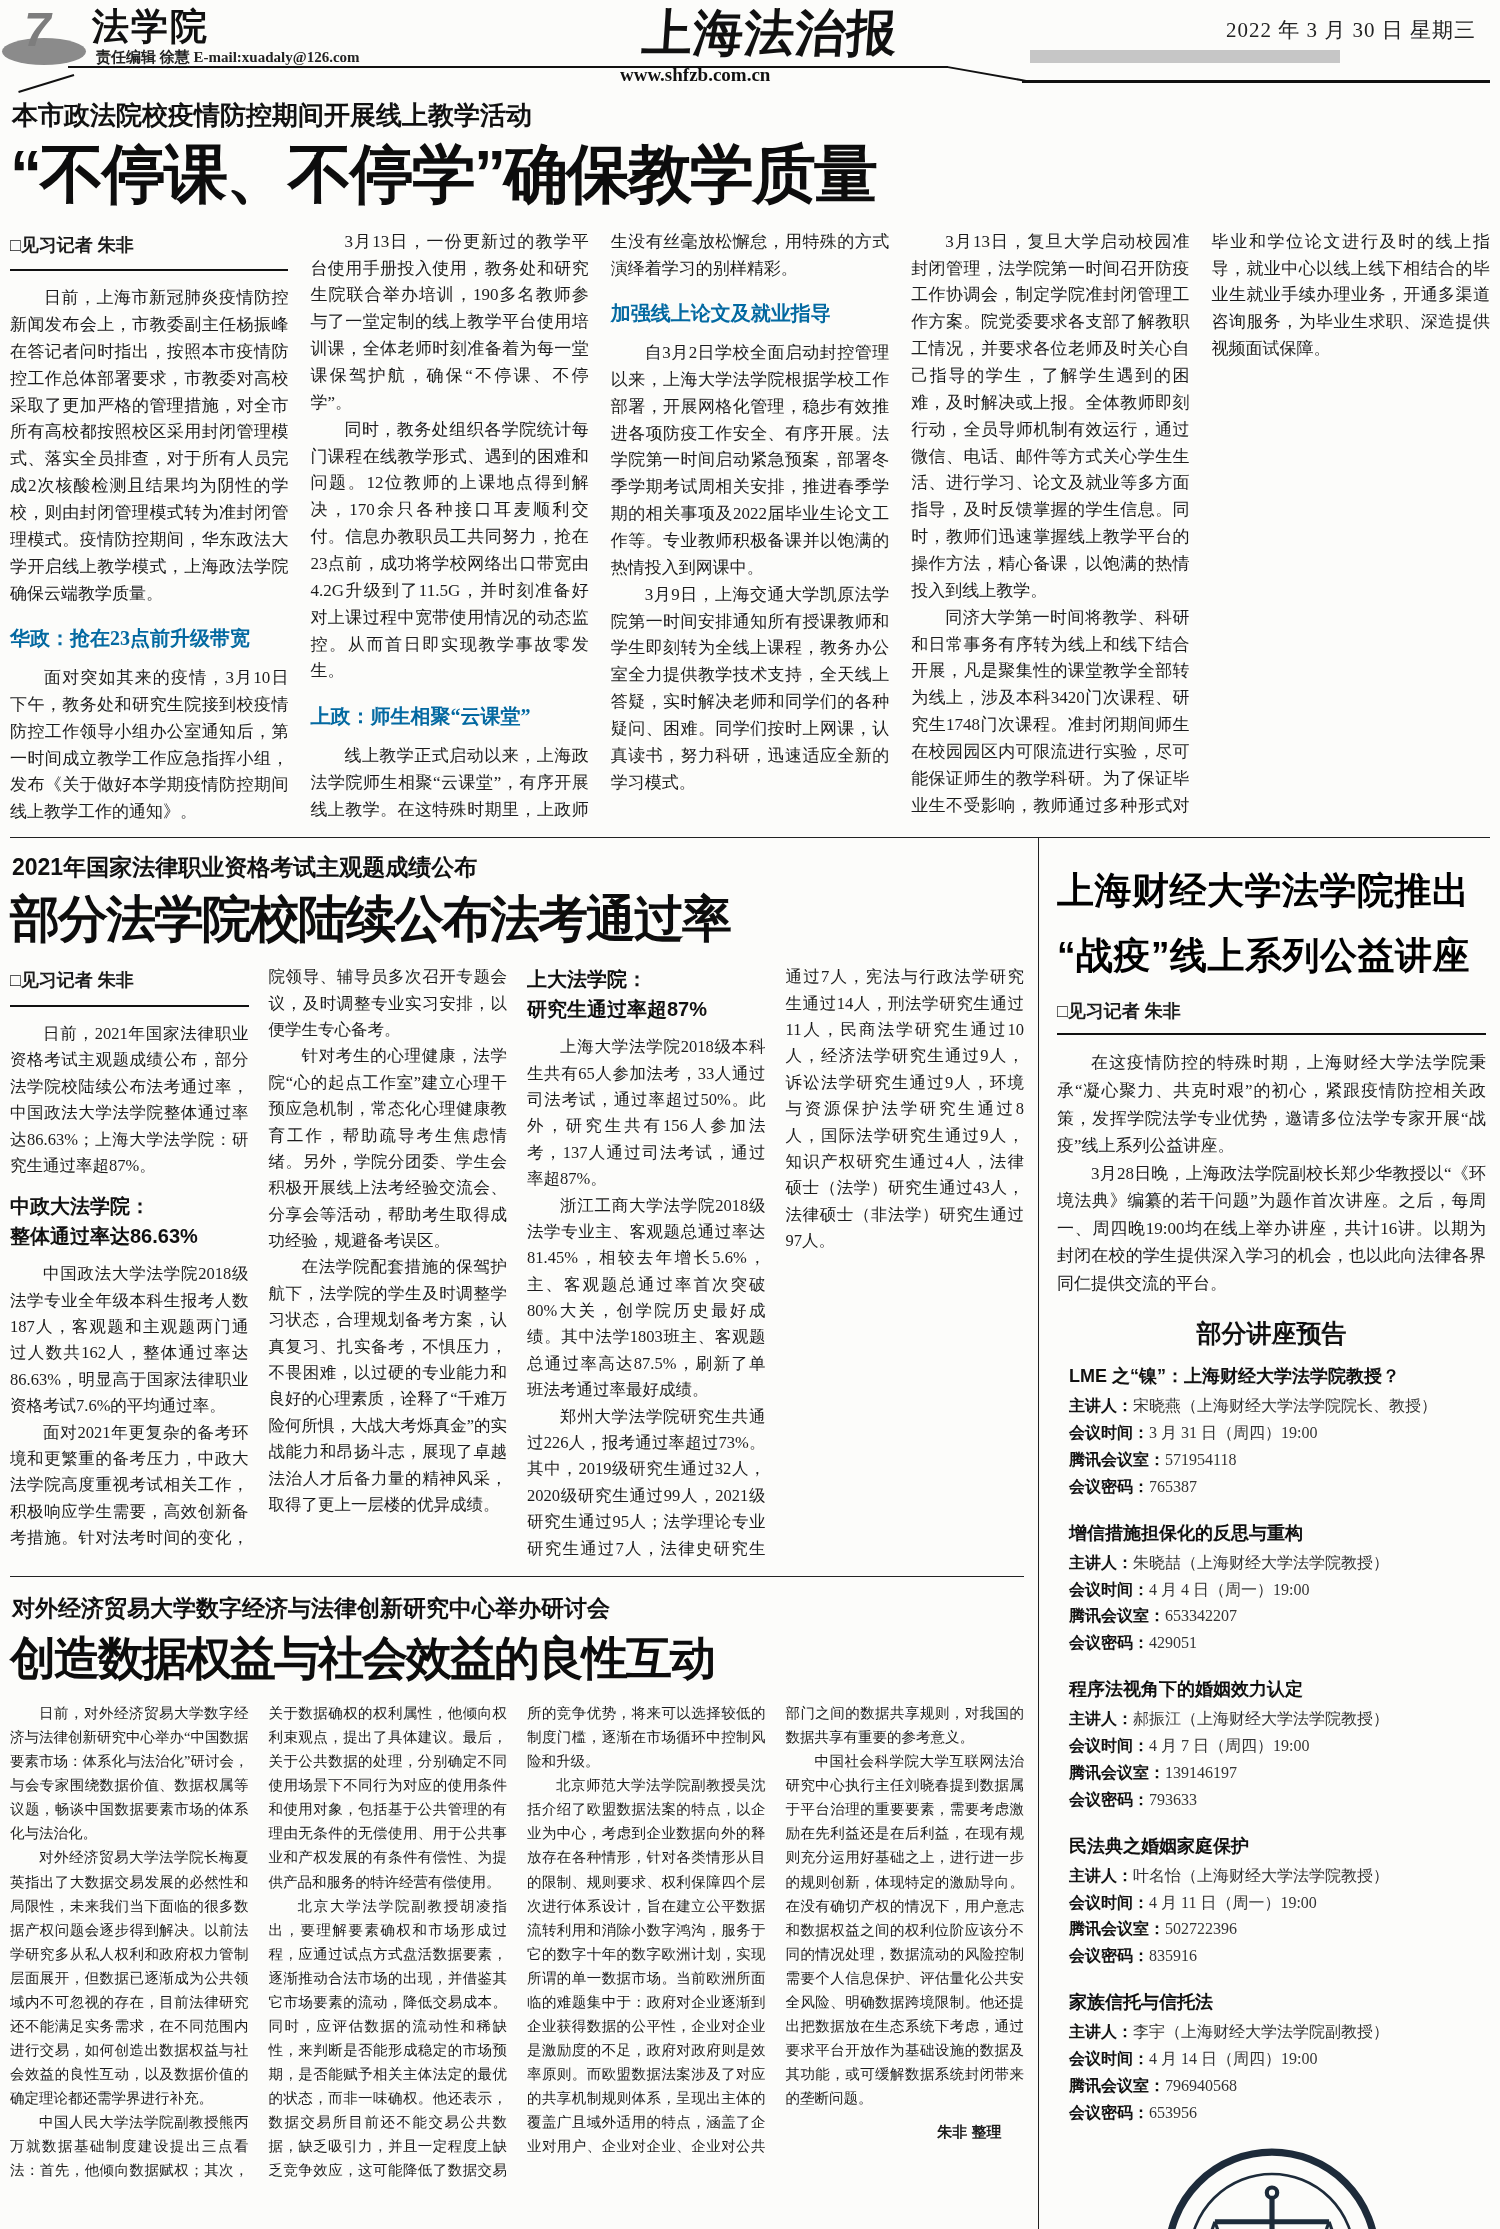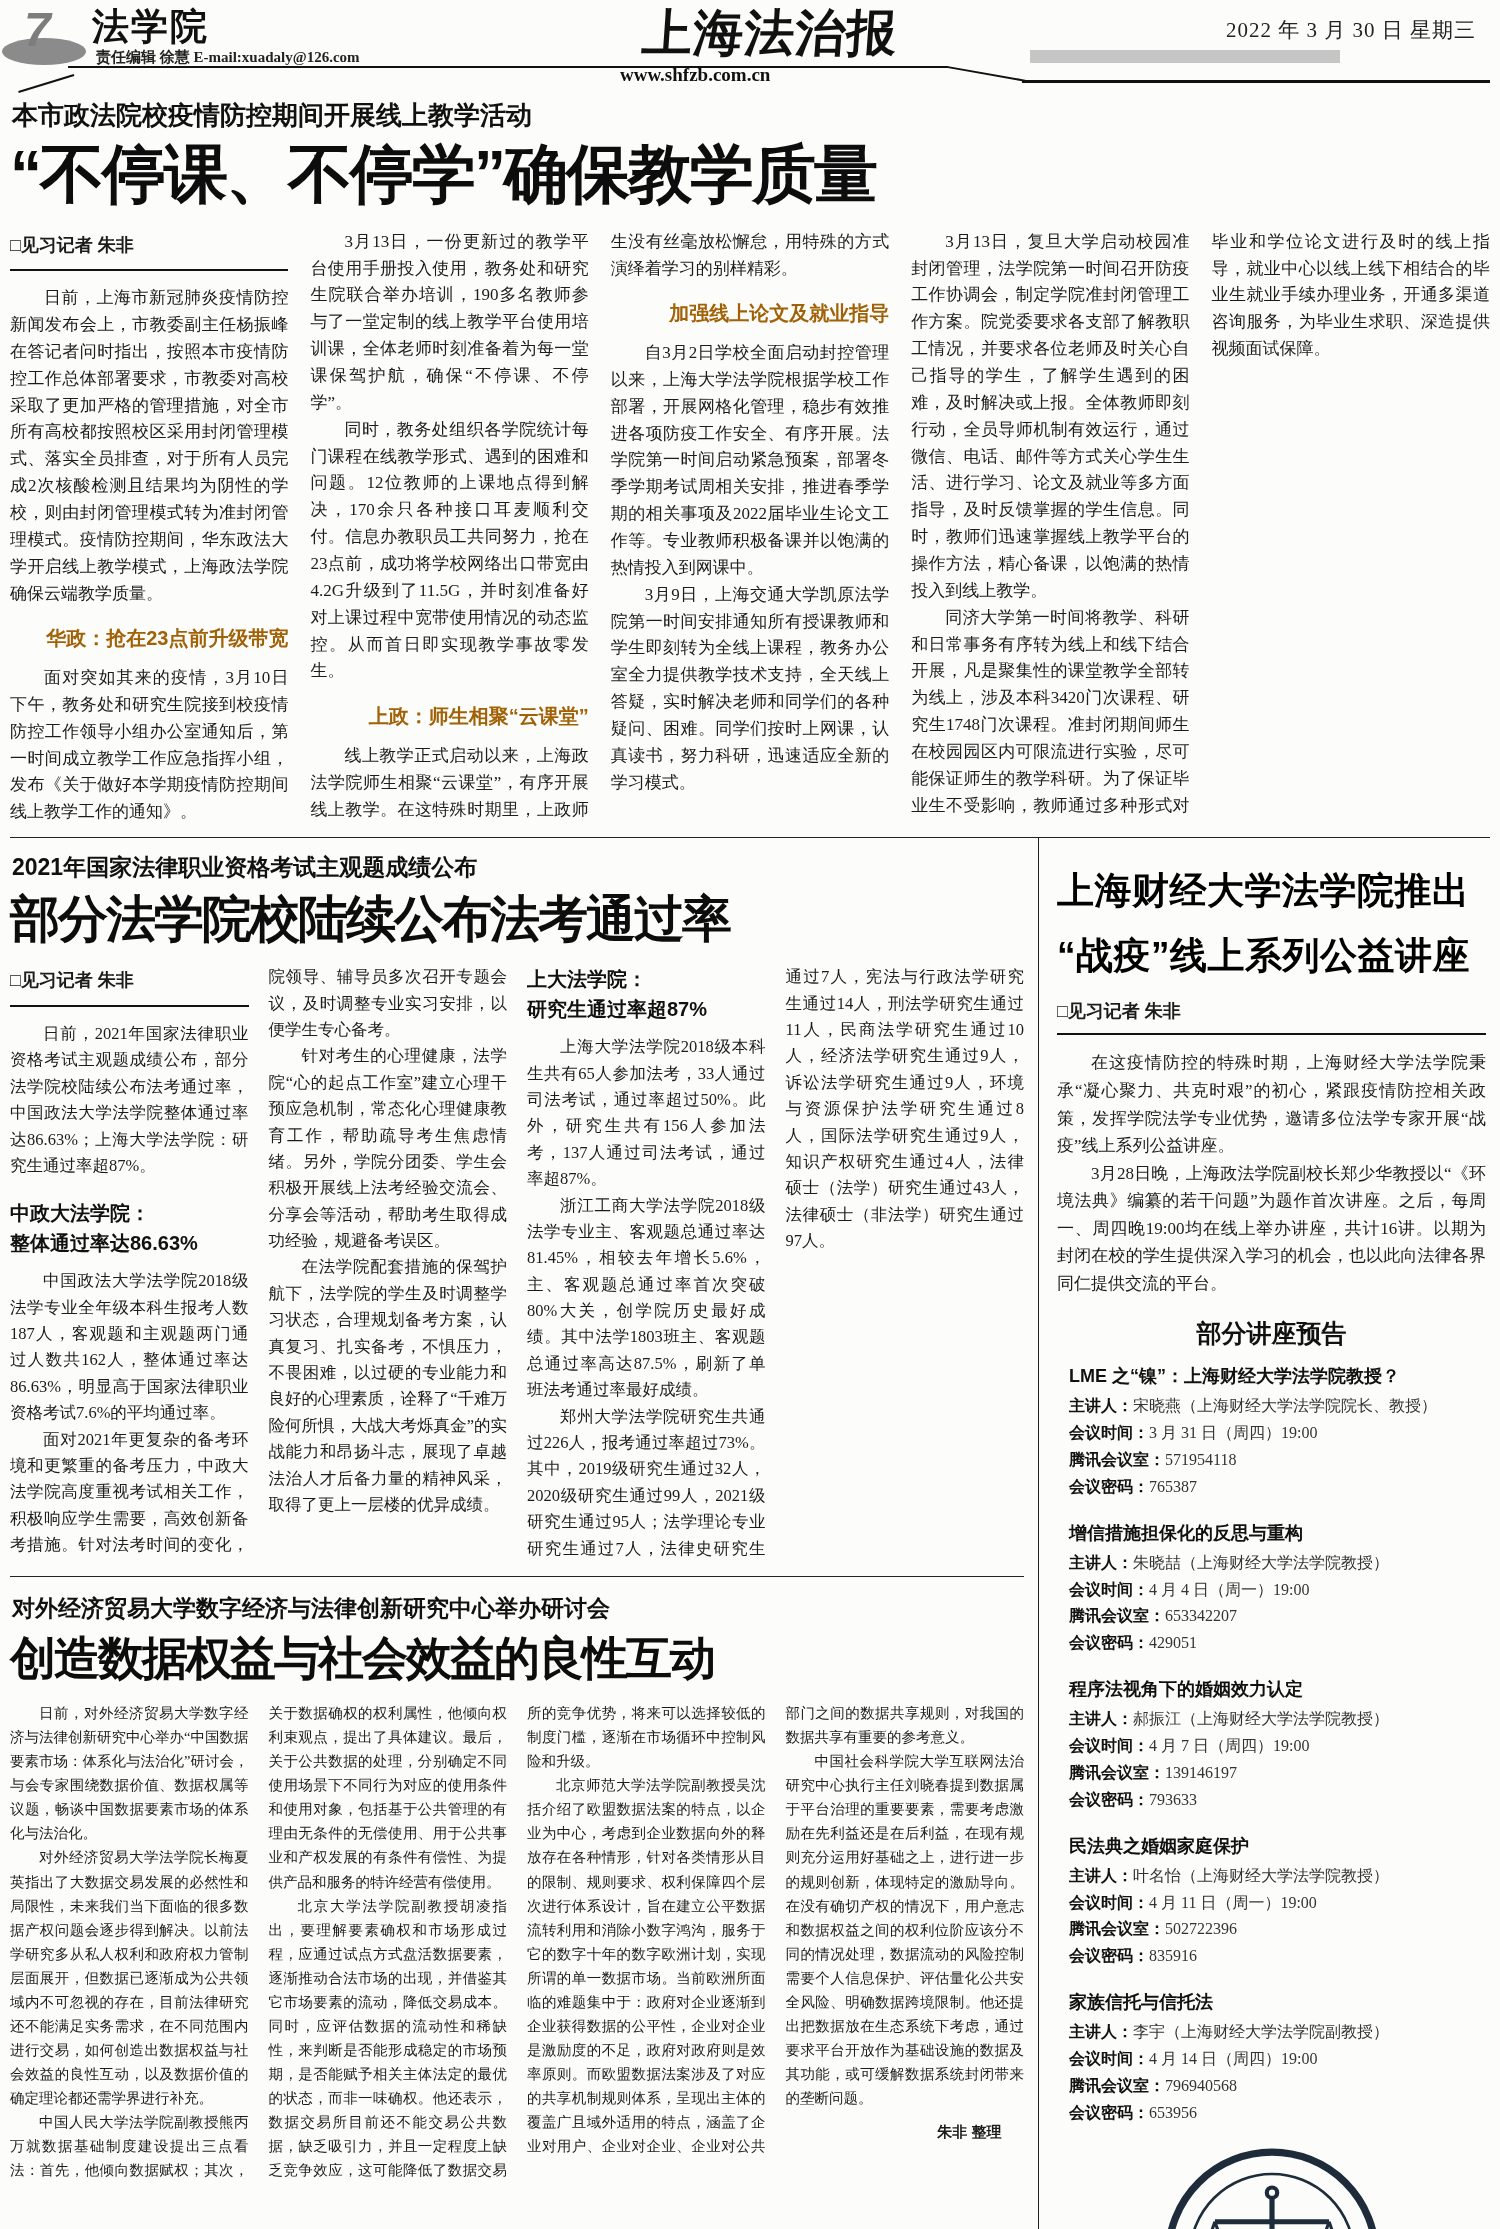--- a/index.html
+++ b/index.html
@@ -19,22 +19,22 @@
   .hl1{position:absolute;left:58px;top:66px;width:880px;height:0;border-top:2px solid #111;}
   .hl-diag-l{position:absolute;left:6px;top:74px;width:58px;height:0;border-top:2px solid #111;transform:rotate(-17deg);transform-origin:right center;}
   .hl-diag-r{position:absolute;left:936px;top:73px;width:82px;height:0;border-top:2.5px solid #111;transform:rotate(10deg);}
   .hl2{position:absolute;left:1012px;top:80px;right:0;height:0;border-top:3px solid #111;}
 
   
   .kicker{font-family:"Liberation Sans",sans-serif;font-weight:800;color:#111;}
   .headline{font-family:"Liberation Sans",sans-serif;font-weight:900;color:#0d0d0d;letter-spacing:-2px;}
   .byline{font-family:"Liberation Sans",sans-serif;font-weight:700;font-size:18px;border-bottom:2.5px solid #111;padding:2px 0 10px 0;margin:0 0 14px 0;}
   p.body-p{margin:0;text-indent:2em;text-align:justify;}
-  h3.subc{font-family:Liberation Sans, sans-serif;font-weight:700;font-size:20px;text-align:right;margin:16px 0 10px 0;color:#a16207;}
-  h3.subl{font-family:"Liberation Sans",sans-serif;font-weight:700;font-size:20px;text-align:left;margin:19px 0 10px 0;white-space:pre-line;line-height:1.5;color:#111;}
+  h3.subc{font-family:Liberation Serif, serif;font-weight:700;font-size:20px;text-align:left;margin:16px 0 10px 0;color:#0369a1;}
+  h3.subl{font-family:"Liberation Sans",sans-serif;font-weight:700;font-size:20px;text-align:left;margin:12px 0 10px 0;white-space:pre-line;line-height:1.5;color:#111;}
 
   
   .a1{padding-top:12px;}
   .a1 .kicker{font-size:26px;margin:0 0 6px 2px;}
   .a1 .headline{font-size:64px;line-height:1.12;margin:0 0 18px 0;}
   .a1-body{height:598px;column-count:5;column-gap:22px;column-fill:auto;font-size:17px;line-height:1.58;}
 
   
   .main-row{display:flex;border-top:1.5px solid #222;margin-top:10px;align-items:stretch;}
   .main-left{width:1028px;box-sizing:border-box;padding-right:14px;}

